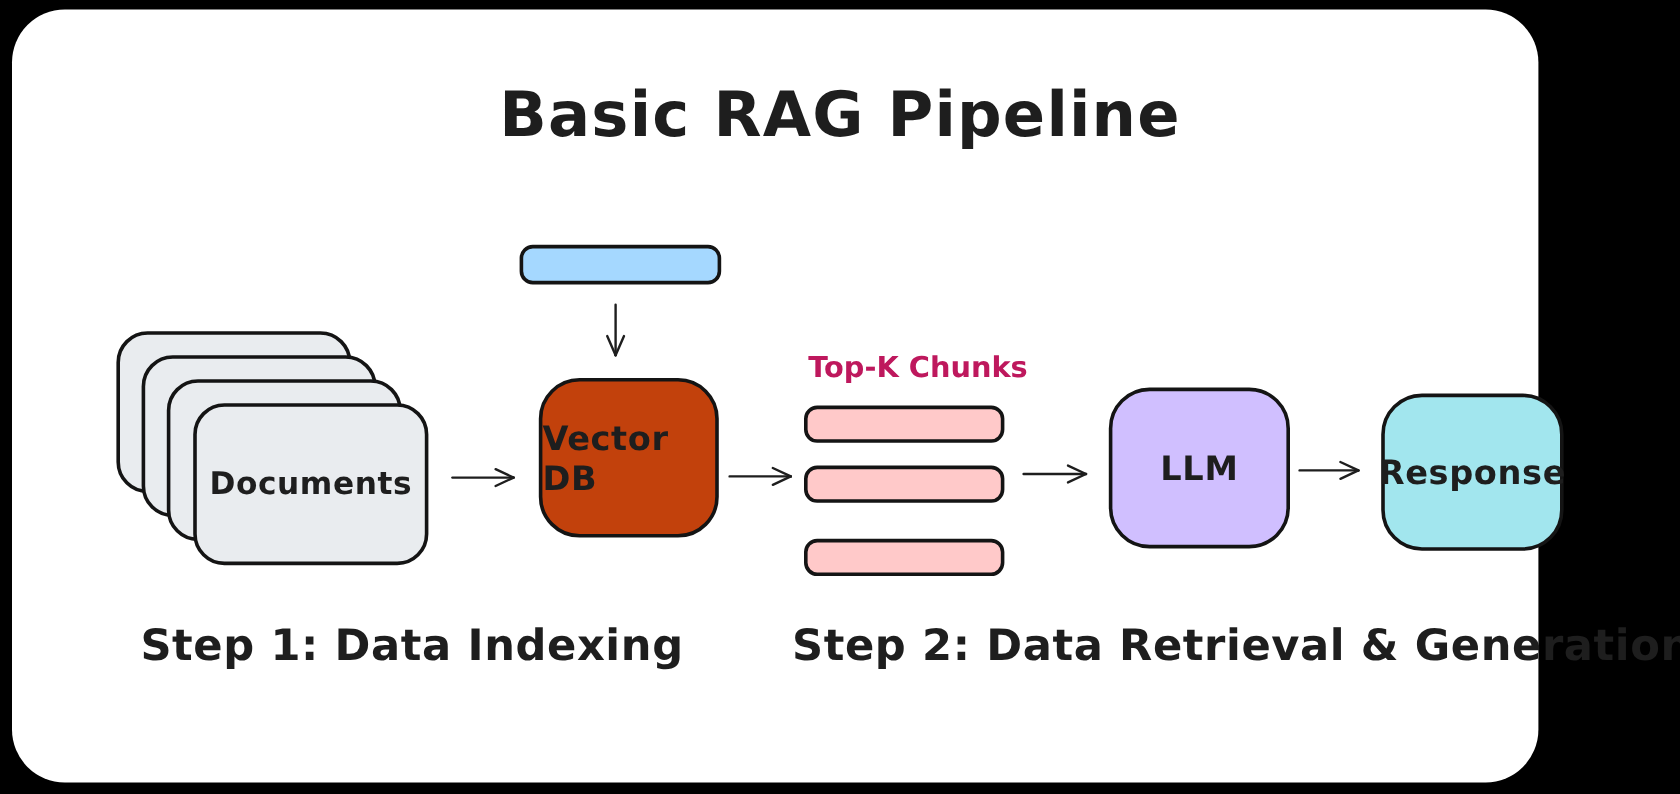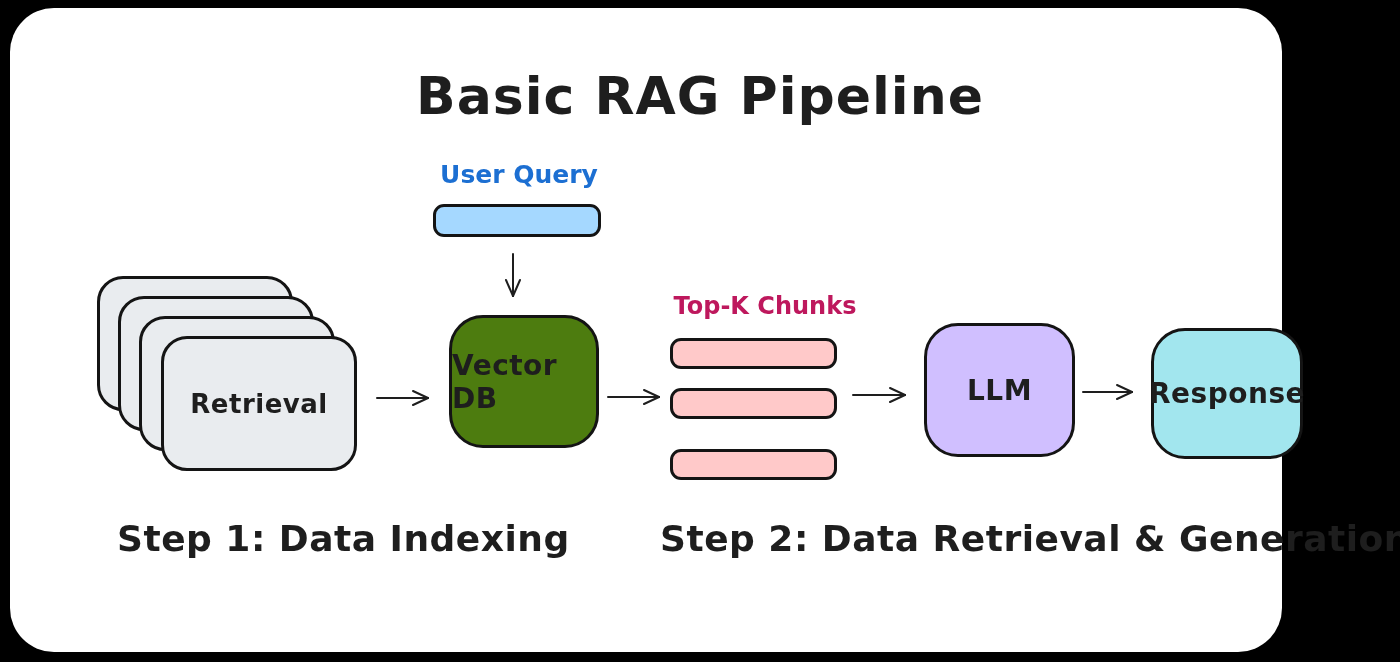--- a/index.html
+++ b/index.html
@@ -82,21 +82,21 @@
   }
 
   
   .big-node {
     border: 3.5px solid #141414;
     border-radius: 34px;
     display: flex;
     align-items: center;
     justify-content: center;
   }
-  #vector-db-box { left: 439px;  top: 307px; width: 144px; height: 127px; background: #4d7c0f; }
+  #vector-db-box { left: 439px;  top: 307px; width: 144px; height: 127px; background: #c2410c; }
   #llm-box       { left: 914px;  top: 315px; width: 145px; height: 128px; background: #d0bfff; }
   #response-box  { left: 1141px; top: 320px; width: 146px; height: 125px; background: #a2e6ee; }
   .big-node .node-label { font-size: 28px; }
 
   
   #chunks-label {
     left: 660px;
     top: 284px;
     width: 190px;
     text-align: center;
@@ -143,28 +143,27 @@
   }
 </style>
 </head>
 <body>
 
 <div id="stage">
   <div id="canvas-card">
 
     <div class="abs" id="diagram-title">Basic RAG Pipeline</div>
 
-    <div class="abs" id="user-query-label">User Query</div>
     <div class="abs" id="user-query-box"></div>
 
     <div class="abs doc-card" id="doc-card-1"></div>
     <div class="abs doc-card" id="doc-card-2"></div>
     <div class="abs doc-card" id="doc-card-3"></div>
     <div class="abs doc-card" id="doc-card-4">
-      <span class="node-label">Retrieval</span>
+      <span class="node-label">Documents</span>
     </div>
 
     <div class="abs big-node" id="vector-db-box">
       <span class="node-label">Vector DB</span>
     </div>
 
     <div class="abs" id="chunks-label">Top-K Chunks</div>
     <div class="abs chunk-bar" id="chunk-bar-1"></div>
     <div class="abs chunk-bar" id="chunk-bar-2"></div>
     <div class="abs chunk-bar" id="chunk-bar-3"></div>

